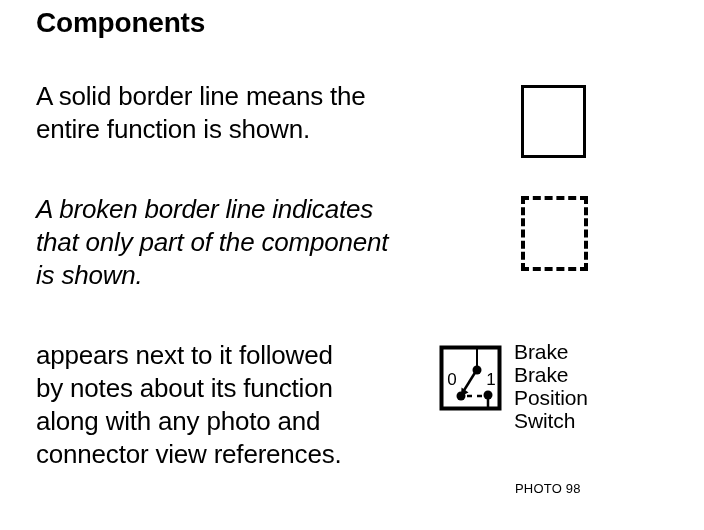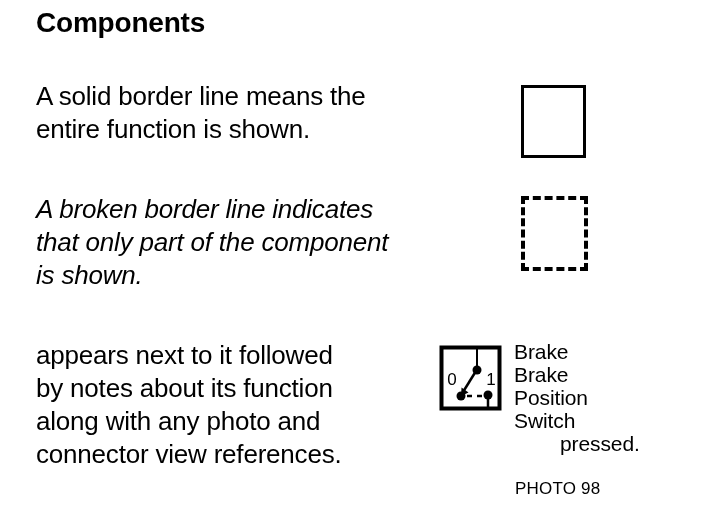--- a/index.html
+++ b/index.html
@@ -85,21 +85,21 @@
     width: 190px;
   }
   .comp-label .line { display: block; white-space: nowrap; }
   .comp-label .note-line { display: block; white-space: nowrap; }
   .comp-label .note-indent { display: block; white-space: nowrap; padding-left: 46px; }
 
   .photo-ref {
     position: absolute;
     left: 515px;
     top: 479px;
-    font-size: 17px;
+    font-size: 13px;
     line-height: 19px;
     letter-spacing: 0.2px;
     white-space: nowrap;
   }
 </style>
 </head>
 <body>
 
 <div id="slide">
 
@@ -150,18 +150,17 @@
       <text x="13" y="28" font-family="Liberation Sans, sans-serif" font-size="17" fill="#000000" text-anchor="middle" dominant-baseline="hanging">0</text>
       <text x="52" y="28" font-family="Liberation Sans, sans-serif" font-size="17" fill="#000000" text-anchor="middle" dominant-baseline="hanging">1</text>
     </svg>
   </div>
 
   <div class="comp-label">
     <span class="line">Brake</span>
     <span class="line">Brake</span>
     <span class="line">Position</span>
     <span class="line">Switch</span>
-    <span class="note-indent">pressed.</span>
   </div>
 
   <div class="photo-ref">PHOTO 98</div>
 
 </div>
 
 </body></html>

